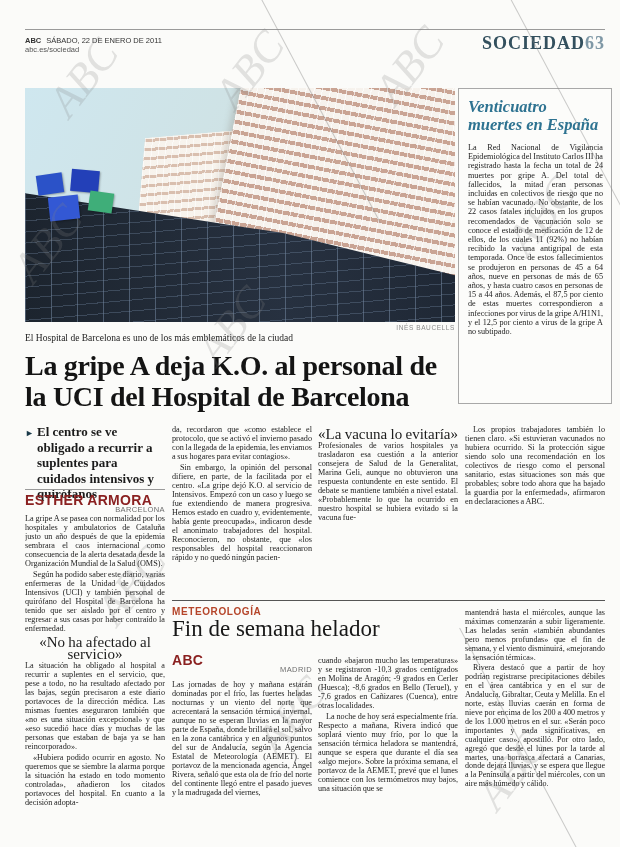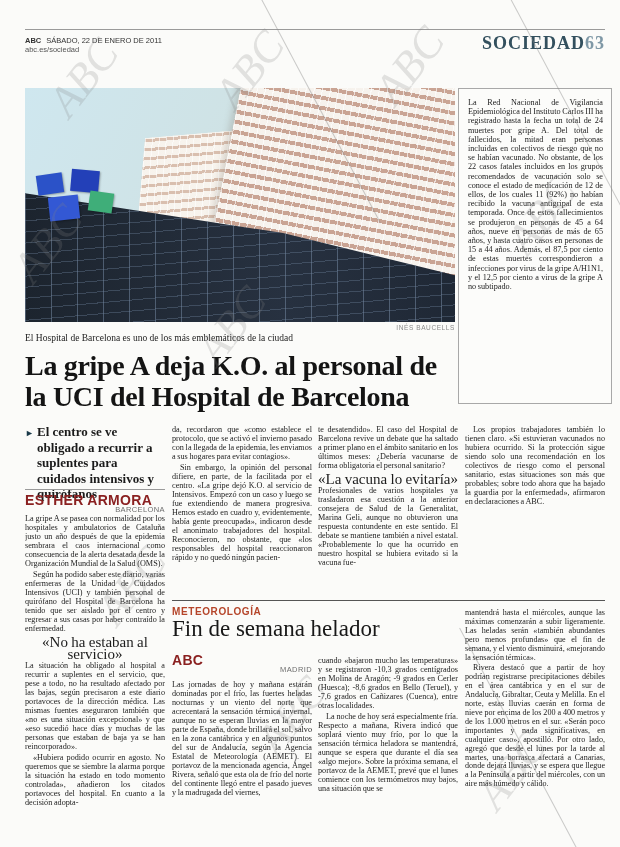--- a/index.html
+++ b/index.html
@@ -110,38 +110,38 @@
 </div>
 <div class="abs sf-rule"></div>
 <div class="abs byline byline-main">
   <div class="author">ESTHER ARMORA</div>
   <div class="city">BARCELONA</div>
 </div>
 
 <div class="abs bodycol col1">
   <p>La gripe A se pasea con normalidad por los hospitales y ambulatorios de Cataluña justo un año después de que la epidemia sembrara el caos internacional como consecuencia de la alerta desatada desde la Organización Mundial de la Salud (OMS).</p>
   <p class="ind">Según ha podido saber este diario, varias enfermeras de la Unidad de Cuidados Intensivos (UCI) y también personal de quirófano del Hospital de Barcelona ha tenido que ser aislado por el centro y regresar a sus casas por haber contraído la enfermedad.</p>
-  <div class="subhd">«No ha estaban al servicio»</div>
+  <div class="subhd">«No ha afectado al servicio»</div>
   <p>La situación ha obligado al hospital a recurrir a suplentes en el servicio, que, pese a todo, no ha resultado afectado por las bajas, según precisaron a este diario portavoces de la dirección médica. Las mismas fuentes aseguraron también que «no es una situación excepcional» y que «eso sucedió hace días y muchas de las personas que estaban de baja ya se han reincorporado».</p>
   <p class="ind">«Hubiera podido ocurrir en agosto. No queremos que se siembre la alarma porque la situación ha estado en todo momento controlada», añadieron los citados portavoces del hospital. En cuanto a la decisión adopta-</p>
 </div>
 <div class="abs bodycol col2">
   <p>da, recordaron que «como establece el protocolo, que se activó el invierno pasado con la llegada de la epidemia, les enviamos a sus hogares para evitar contagios».</p>
   <p class="ind">Sin embargo, la opinión del personal difiere, en parte, de la facilitada por el centro. «La gripe dejó K.O. al servicio de Intensivos. Empezó con un caso y luego se fue extendiendo de manera progresiva. Hemos estado en cuadro y, evidentemente, había gente preocupada», indicaron desde el anonimato trabajadores del hospital. Reconocieron, no obstante, que «los responsables del hospital reaccionaron rápido y no quedó ningún pacien-</p>
 </div>
 <div class="abs bodycol col3">
-  <p>te desatendido». El caso del Hospital de Barcelona revive un debate que ha saltado a primer plano en el ámbito sanitario en los últimos meses: ¿Debería vacunarse de forma obligatoria el personal sanitario?</p>
   <div class="subhd">«La vacuna lo evitaría»</div>
   <p>Profesionales de varios hospitales ya trasladaron esa cuestión a la anterior consejera de Salud de la Generalitat, Marina Geli, aunque no obtuvieron una respuesta contundente en este sentido. El debate se mantiene también a nivel estatal. «Probablemente lo que ha ocurrido en nuestro hospital se hubiera evitado si la vacuna fue-</p>
 </div>
 <div class="abs bodycol col4">
   <p class="ind">Los propios trabajadores también lo tienen claro. «Si estuvieran vacunados no hubiera ocurrido. Si la protección sigue siendo solo una recomendación en los colectivos de riesgo como el personal sanitario, estas situaciones son más que probables; sobre todo ahora que ha bajado la guardia por la enfermedad», afirmaron en declaraciones a ABC.</p>
 </div>
 
 <div class="abs sidebox">
+  <div class="title">Venticuatro muertes en España</div>
   <div class="body">La Red Nacional de Vigilancia Epidemiológica del Instituto Carlos III ha registrado hasta la fecha un total de 24 muertes por gripe A. Del total de fallecidos, la mitad eran personas incluidas en colectivos de riesgo que no se habían vacunado. No obstante, de los 22 casos fatales incluidos en los grupos recomendados de vacunación solo se conoce el estado de medicación de 12 de ellos, de los cuales 11 (92%) no habían recibido la vacuna antigripal de esta temporada. Once de estos fallecimientos se produjeron en personas de 45 a 64 años, nueve en personas de más de 65 años, y hasta cuatro casos en personas de 15 a 44 años. Además, el 87,5 por ciento de estas muertes correspondieron a infecciones por virus de la gripe A/H1N1, y el 12,5 por ciento a virus de la gripe A no subtipado.</div>
 </div>
 
 <div class="abs meteo-rule"></div>
 <div class="abs kicker">METEOROLOGÍA</div>
 <h2 class="abs meteo-headline" style="margin:0;font-weight:normal;">Fin de semana helador</h2>
 <div class="abs byline byline-meteo">
   <div class="author">ABC</div>
   <div class="city">MADRID</div>
 </div>

